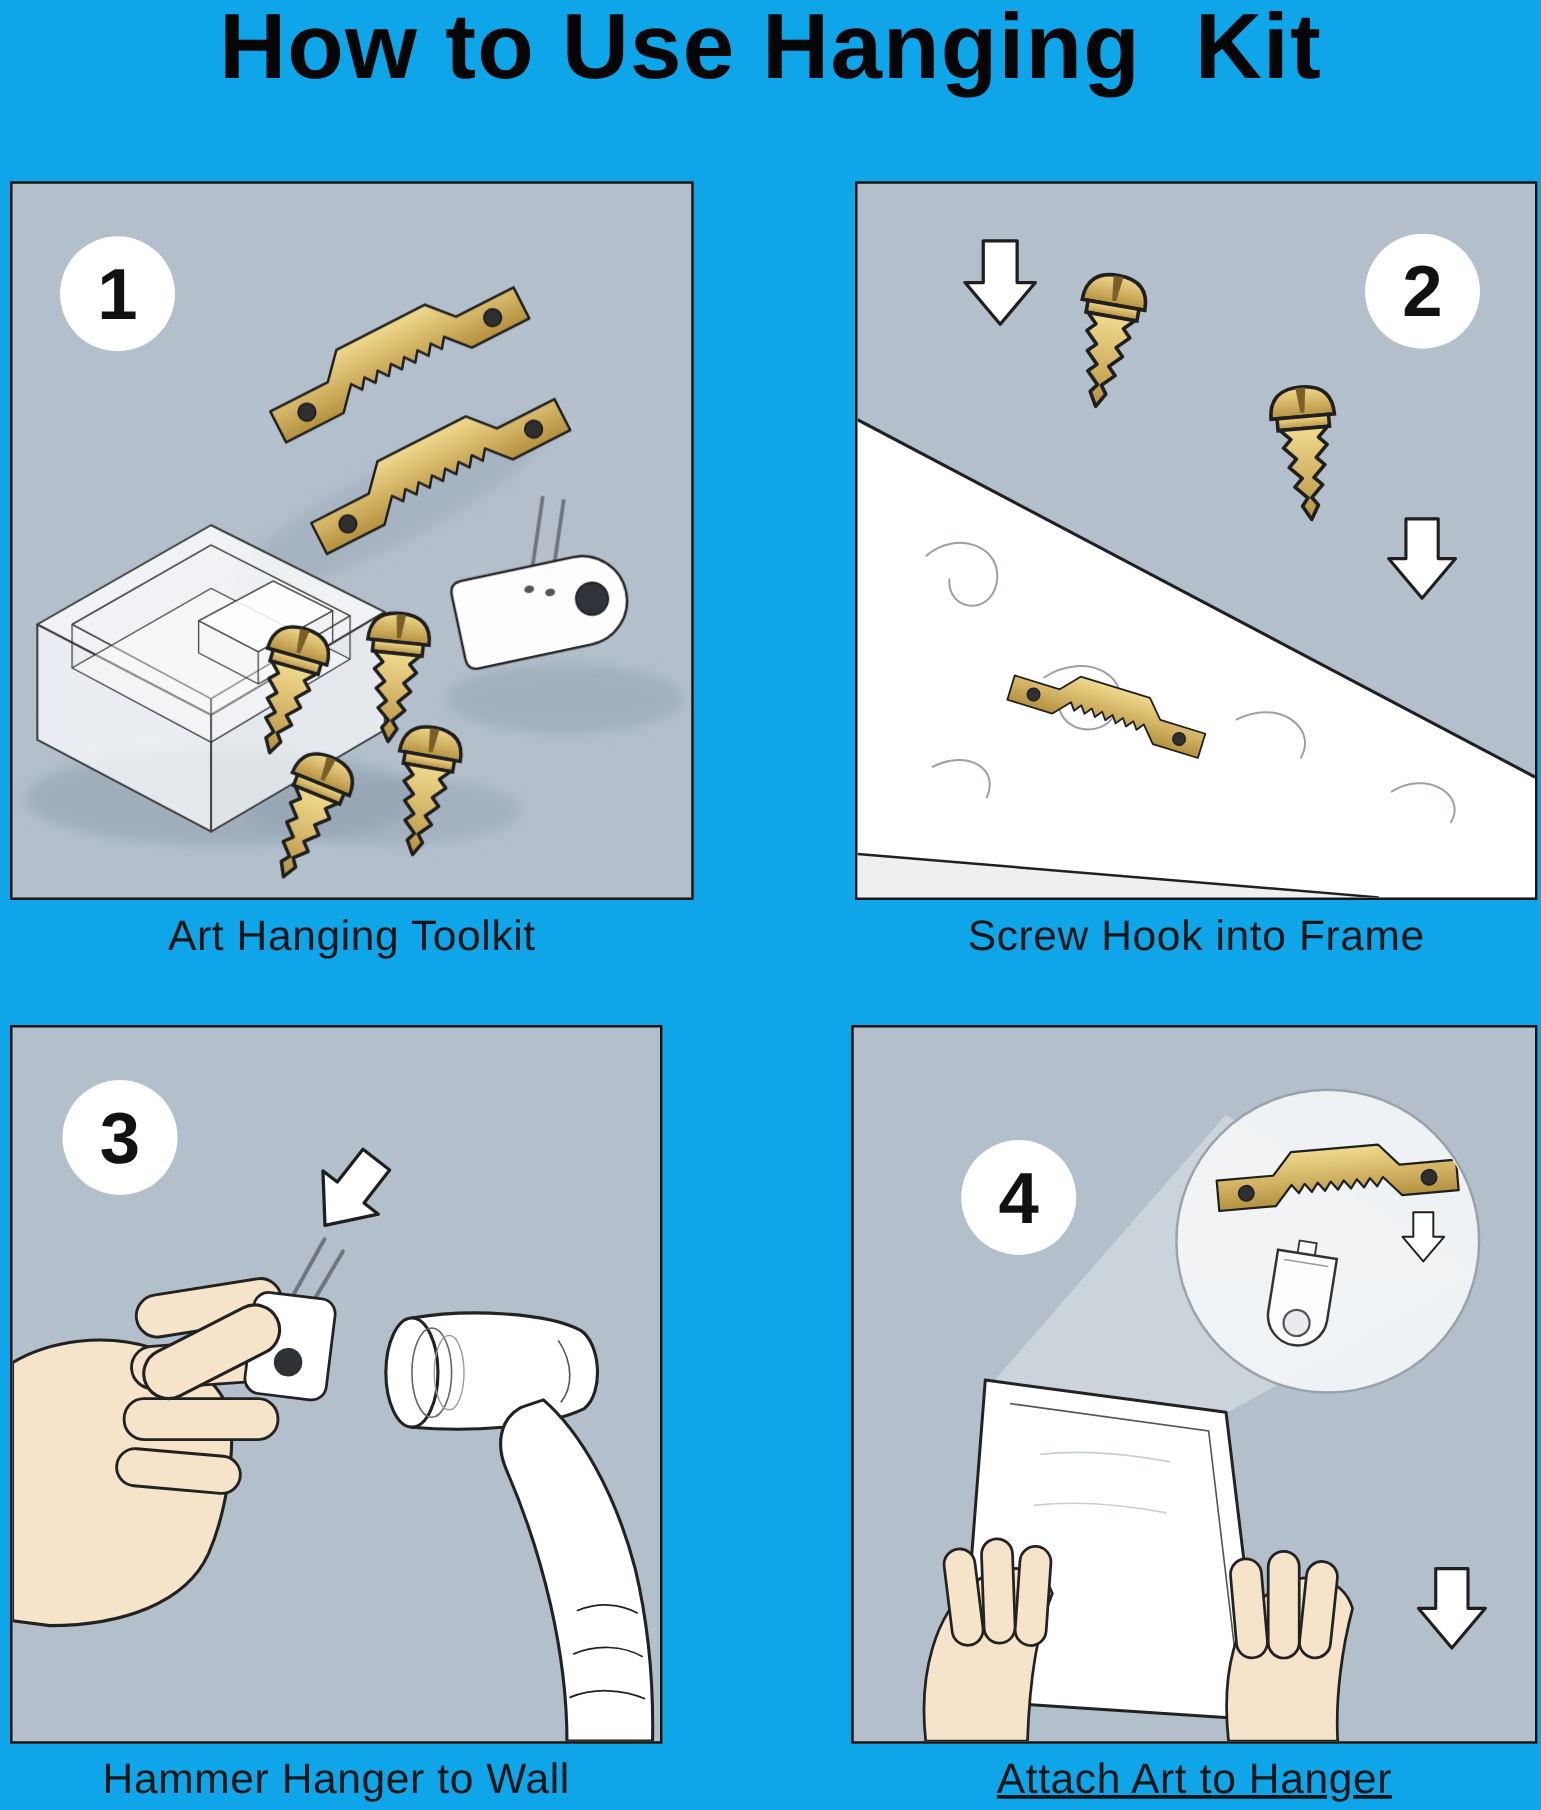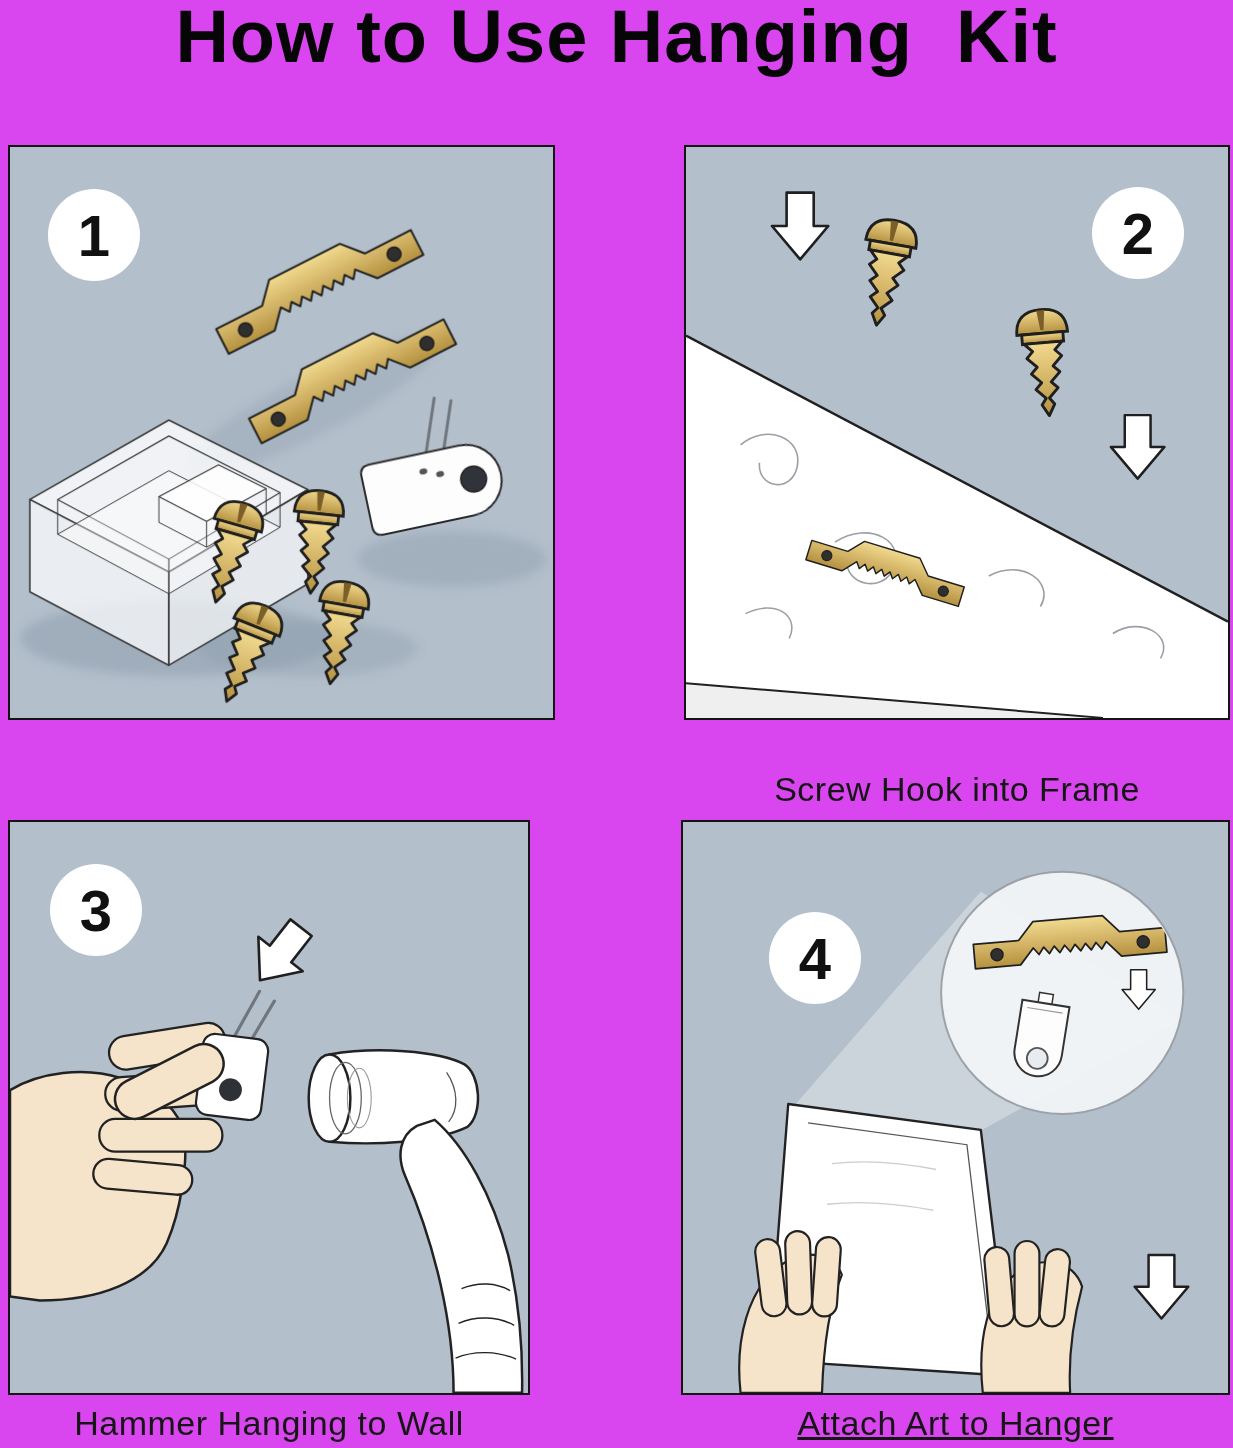--- a/index.html
+++ b/index.html
@@ -1,31 +1,31 @@
 <!DOCTYPE html>
 <html style="--panel-bg: #b3bfcb; --brass: #d8b966; --brass-dark: #b3913f; --outline: #1f1f1f; --skin: #f5e3ca; --white: #ffffff;"><head>
 <meta charset="utf-8">
 <style>
   html,body{margin:0;padding:0;background:#ffffff;}
-  .page{position:relative;width:1233px;height:1448px;background:#d946ef;overflow:hidden;
+  .page{position:relative;width:1233px;height:1448px;background:#0ea5e9;overflow:hidden;
         font-family:"Liberation Sans", sans-serif;}
   .title{position:absolute;left:0;top:-6px;width:1233px;text-align:center;
          font-size:74px;font-weight:600;letter-spacing:1px;color:#060606;white-space:pre;}
   .panel{position:absolute;background:var(--panel-bg,#b3bfcb);border:2px solid #141414;box-sizing:border-box;}
   .panel svg{position:absolute;left:0;top:0;width:100%;height:100%;}
   .step-badge{position:absolute;width:92px;height:92px;border-radius:50%;background:#ffffff;
               display:flex;align-items:center;justify-content:center;
               font-size:58px;font-weight:700;color:#111;z-index:3;}
   .caption{position:absolute;text-align:center;font-size:34px;font-weight:400;color:#161616;letter-spacing:0.5px;}
   #p1{left:8px;top:145px;width:547px;height:575px;}
   #p2{left:684px;top:145px;width:546px;height:575px;}
   #p3{left:8px;top:820px;width:522px;height:575px;}
   #p4{left:681px;top:820px;width:549px;height:575px;}
   #c1{left:8px;top:730px;width:547px;}
-  #c2{left:684px;top:730px;width:546px;margin-top:40px;}
+  #c2{left:684px;top:730px;width:546px;}
   #c3{left:8px;top:1404px;width:522px;}
   #c4{left:681px;top:1404px;width:549px;text-decoration:underline;}
   .b1{left:38px;top:42px;} .b2{left:406px;top:40px;} .b3{left:40px;top:42px;} .b4{left:86px;top:90px;}
 </style>
 </head>
 <body>
 
 <div class="page">
 
   <svg width="0" height="0" style="position:absolute" aria-hidden="true">
@@ -127,20 +127,21 @@
       </g>
       <g>
         <use href="#blockArrow" transform="translate(115,48) scale(1.05)"></use>
       </g>
       <g>
         <use href="#blockArrow" transform="translate(455,272)"></use>
       </g>
     </svg>
   </div>
 
+  <div class="caption" id="c1">Art Hanging Toolkit</div>
   <div class="caption" id="c2">Screw Hook into Frame</div>
 
   <div class="panel" id="p3">
     <div class="step-badge b3">
       <span>3</span>
     </div>
     <svg viewBox="0 0 522 575">
       <g>
         <use href="#blockArrow" transform="translate(292,108) rotate(38) scale(1.05)"></use>
       </g>
@@ -213,16 +214,16 @@
         <rect x="306" y="428" width="25" height="80" rx="12.5" transform="rotate(-5 318 468)"></rect>
         <rect x="334" y="422" width="25" height="86" rx="12.5"></rect>
         <rect x="362" y="430" width="25" height="78" rx="12.5" transform="rotate(6 374 469)"></rect>
       </g>
       <g>
         <use href="#blockArrow" transform="translate(482,438)"></use>
       </g>
     </svg>
   </div>
 
-  <div class="caption" id="c3">Hammer Hanging to Wall</div>
+  <div class="caption" id="c3">Hammer Hanger to Wall</div>
   <div class="caption" id="c4">Attach Art to Hanger</div>
 
 </div>
 
 </body></html>

